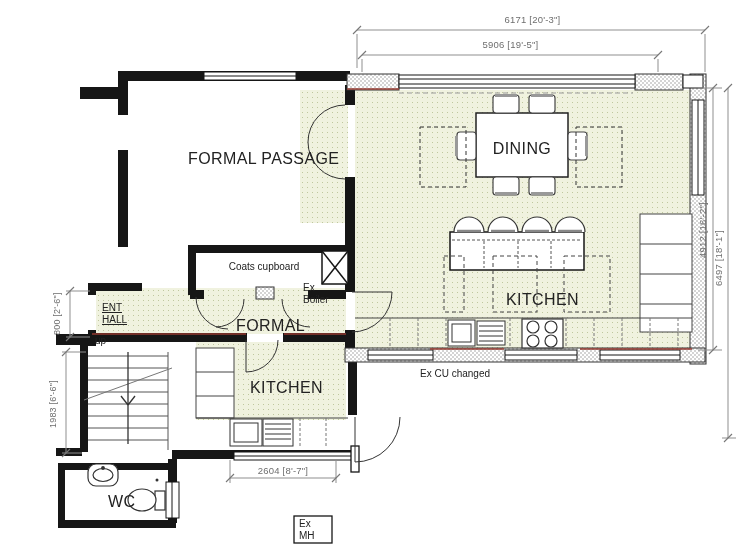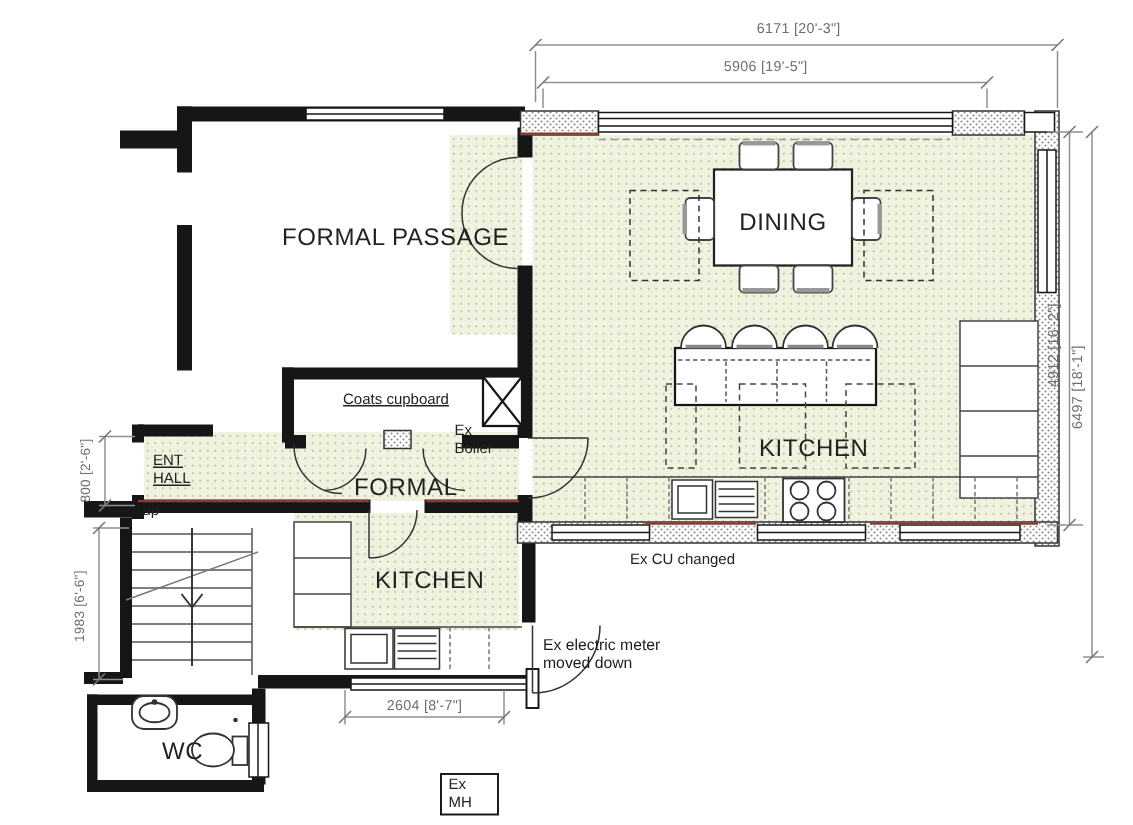--- a/index.html
+++ b/index.html
@@ -317,31 +317,27 @@
   <div class="lbl room ctr" style="left:488px;top:140px;width:68px;">DINING</div>
   <div class="lbl room ctr" style="left:506px;top:280px;width:72px;margin-top:11px;">KITCHEN</div>
   <div class="lbl small" style="left:102px;top:302px;width:36px;text-decoration:underline;">
     <div>ENT</div>
     <div>HALL</div>
   </div>
   <div class="lbl small" style="left:95px;top:335px;width:30px;">up</div>
   <div class="lbl room ctr" style="left:236px;top:317px;width:66px;">FORMAL</div>
   <div class="lbl room ctr" style="left:250px;top:379px;width:58px;">KITCHEN</div>
   <div class="lbl room" style="left:108px;top:493px;width:28px;">WC</div>
-  <div class="lbl small ctr" style="left:216px;top:261px;width:96px;text-decoration:underline;">Coats cupboard</div>
+  <div class="lbl small ctr" style="left:216px;top:261px;width:96px;">Coats cupboard</div>
 
   <div class="lbl small" style="left:303px;top:282px;">
     <div>Ex</div>
     <div>Boiler</div>
   </div>
   <div class="lbl small" style="left:420px;top:324px;width:90px;margin-top:44px;">Ex CU changed</div>
-  <div class="lbl note" style="left:362px;top:424px;">
-    <div>Ex electric meter</div>
-    <div>moved down</div>
-  </div>
   <div class="lbl small" style="left:299px;top:518px;">
     <div>Ex</div>
     <div>MH</div>
   </div>
 
   <div class="lbl dim ctr" style="left:455px;top:15px;width:155px;">6171 [20'-3"]</div>
   <div class="lbl dim ctr" style="left:438px;top:40px;width:145px;">5906 [19'-5"]</div>
   <div class="lbl dim vdim" style="left:698px;top:150px;width:12px;height:160px;">4912 [16'-2"]</div>
   <div class="lbl dim vdim" style="left:714px;top:178px;width:12px;height:160px;">6497 [18'-1"]</div>
   <div class="lbl dim vdim" style="left:52px;top:283px;width:12px;height:62px;font-size:9px;">800 [2'-6"]</div>

